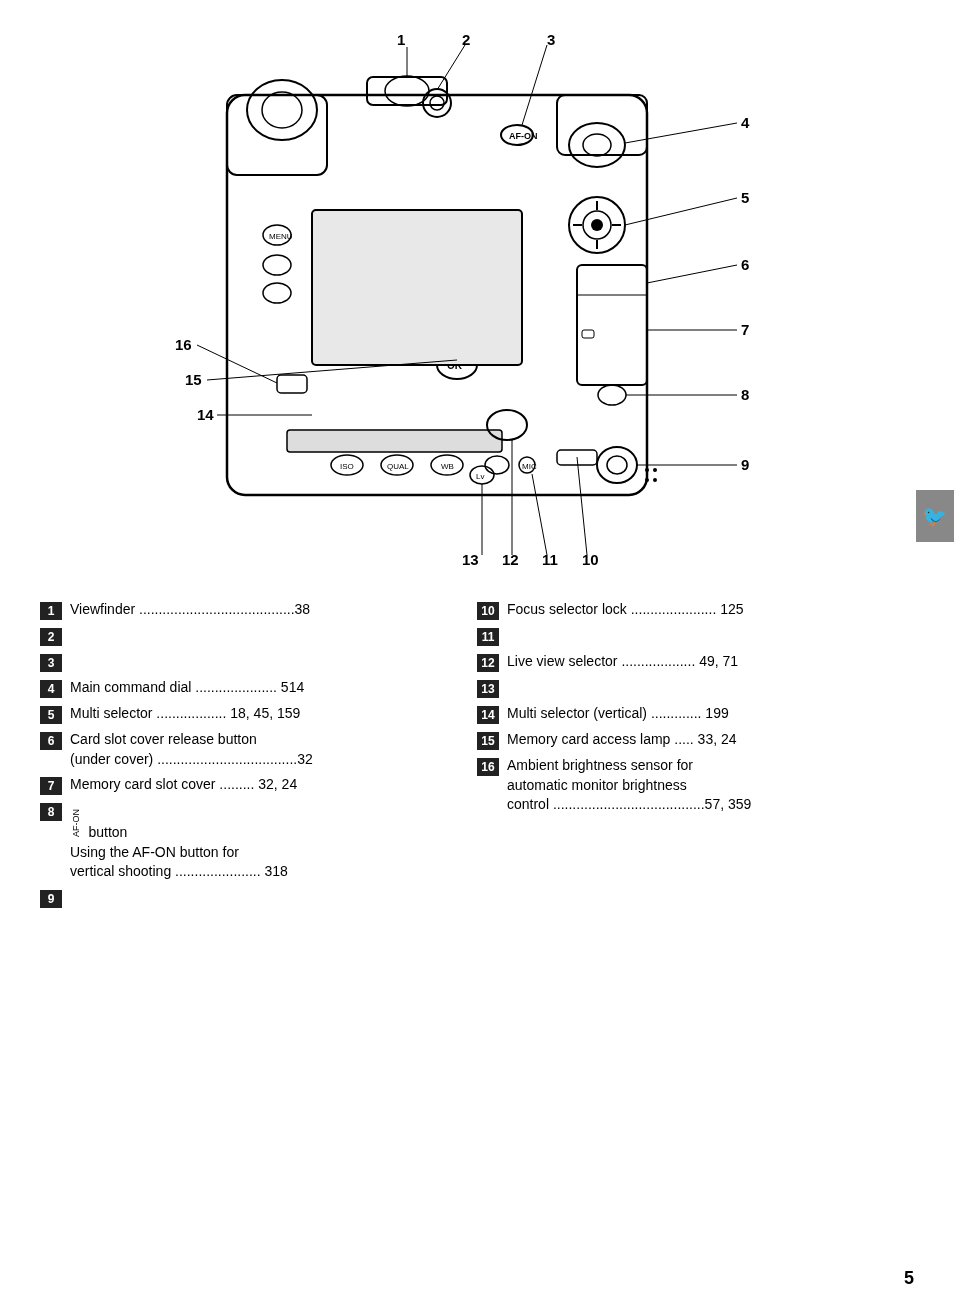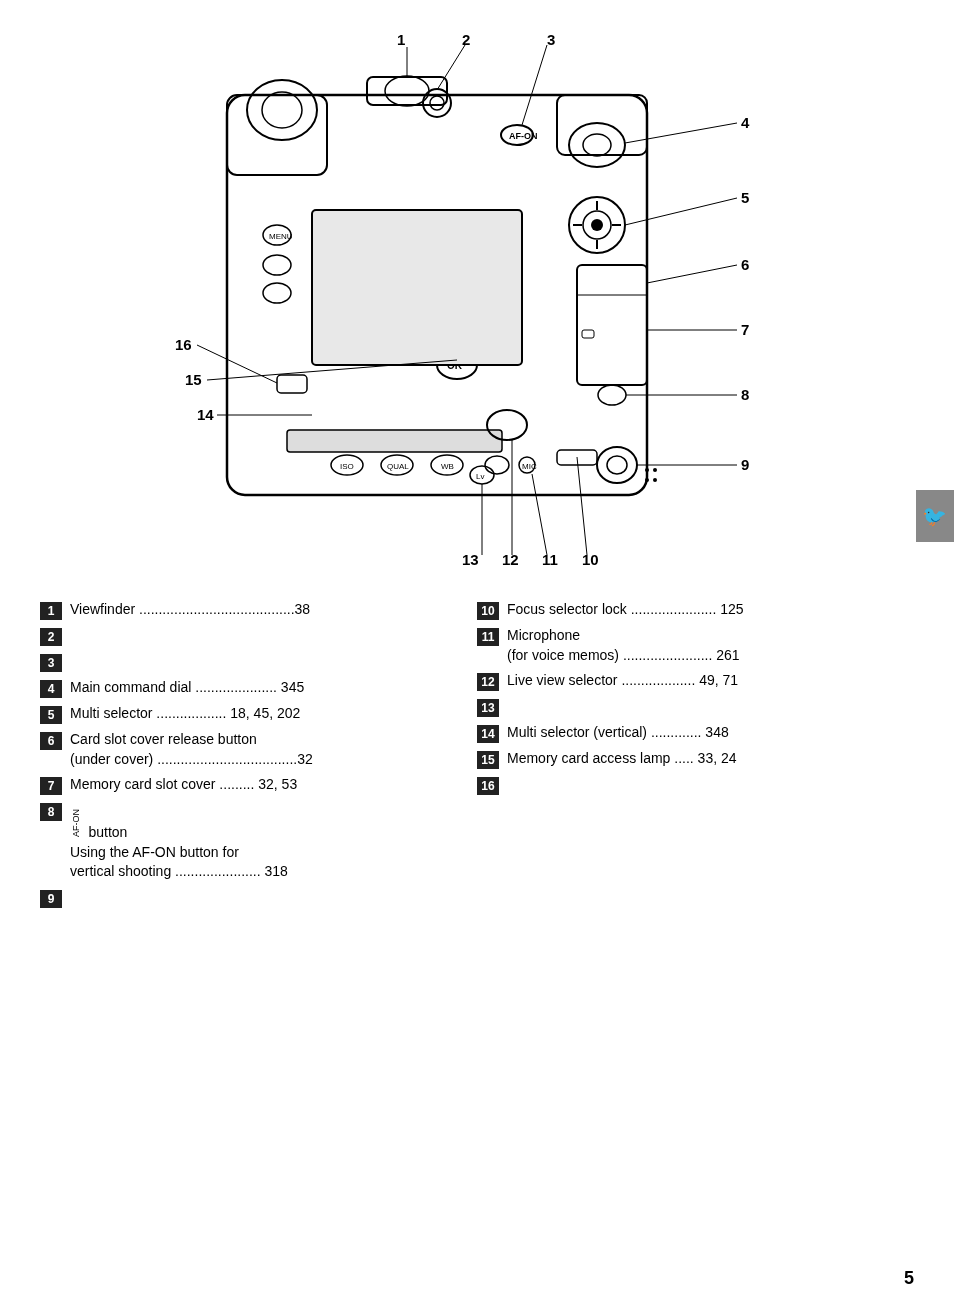--- a/index.html
+++ b/index.html
@@ -268,36 +268,36 @@
       <div class="part-item">
         <span class="part-number">2</span>
       </div>
 
       <div class="part-item">
         <span class="part-number">3</span>
       </div>
 
       <div class="part-item">
         <span class="part-number">4</span>
-        <span class="part-text">Main command dial ..................... 345</span>
+        <span class="part-text">Main command dial ..................... 514</span>
       </div>
 
       <div class="part-item">
         <span class="part-number">5</span>
-        <span class="part-text">Multi selector .................. 18, 45, 202</span>
+        <span class="part-text">Multi selector .................. 18, 45, 159</span>
       </div>
 
       <div class="part-item">
         <span class="part-number">6</span>
         <span class="part-text">Card slot cover release button<br>(under cover) ....................................32</span>
       </div>
 
       <div class="part-item">
         <span class="part-number">7</span>
-        <span class="part-text">Memory card slot cover ......... 32, 53</span>
+        <span class="part-text">Memory card slot cover ......... 32, 24</span>
       </div>
 
       <div class="part-item">
         <span class="part-number">8</span>
         <span class="part-text"><span style="writing-mode:vertical-rl; transform:rotate(180deg); font-size:9px; display:inline-block; height:36px; margin-right:2px; color:#000">AF-ON</span> button<br>Using the AF-ON button for<br>vertical shooting ...................... 318</span>
       </div>
 
       <div class="part-item">
         <span class="part-number">9</span>
       </div>
@@ -305,44 +305,44 @@
 
     <div class="parts-col">
 
       <div class="part-item">
         <span class="part-number">10</span>
         <span class="part-text">Focus selector lock ...................... 125</span>
       </div>
 
       <div class="part-item">
         <span class="part-number">11</span>
-        <span class="part-text">Microphone<br>(for voice memos) ....................... 261</span>
       </div>
 
       <div class="part-item">
         <span class="part-number">12</span>
         <span class="part-text">Live view selector ................... 49, 71</span>
       </div>
 
       <div class="part-item">
         <span class="part-number">13</span>
       </div>
 
       <div class="part-item">
         <span class="part-number">14</span>
-        <span class="part-text">Multi selector (vertical) ............. 348</span>
+        <span class="part-text">Multi selector (vertical) ............. 199</span>
       </div>
 
       <div class="part-item">
         <span class="part-number">15</span>
         <span class="part-text">Memory card access lamp ..... 33, 24</span>
       </div>
 
       <div class="part-item">
         <span class="part-number">16</span>
+        <span class="part-text">Ambient brightness sensor for<br>automatic monitor brightness<br>control .......................................57, 359</span>
       </div>
 
     </div>
   </div>
 
   <div class="page-number">5</div>
 
 </div>
 
 </body></html>

